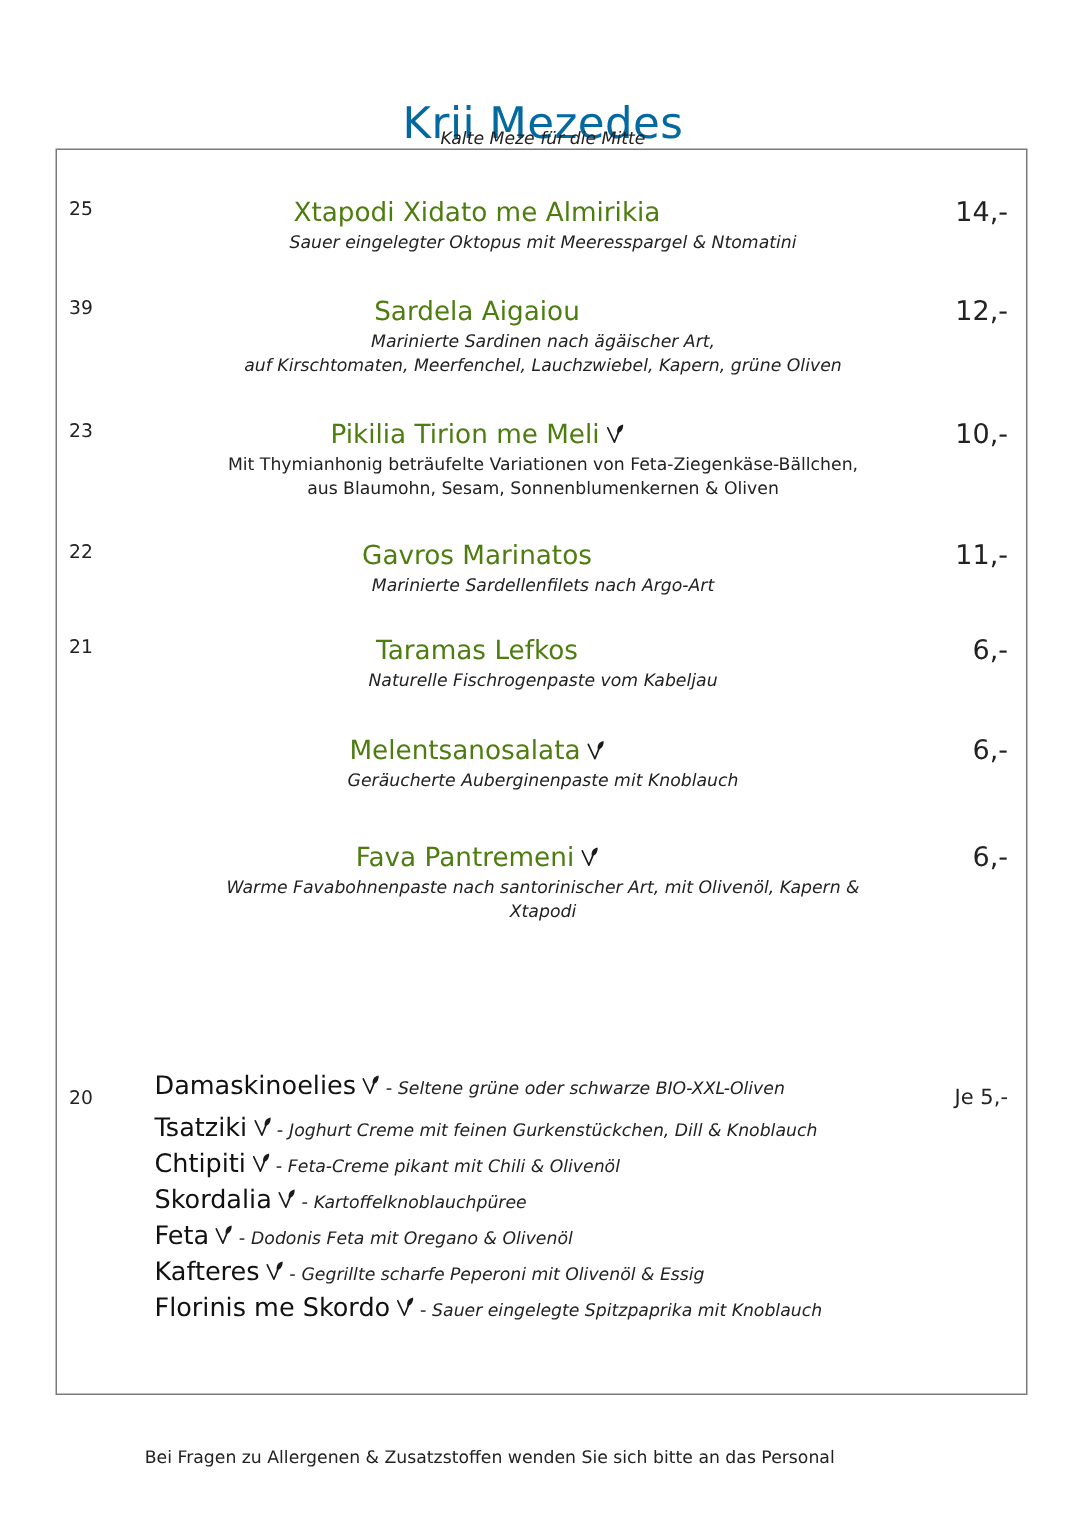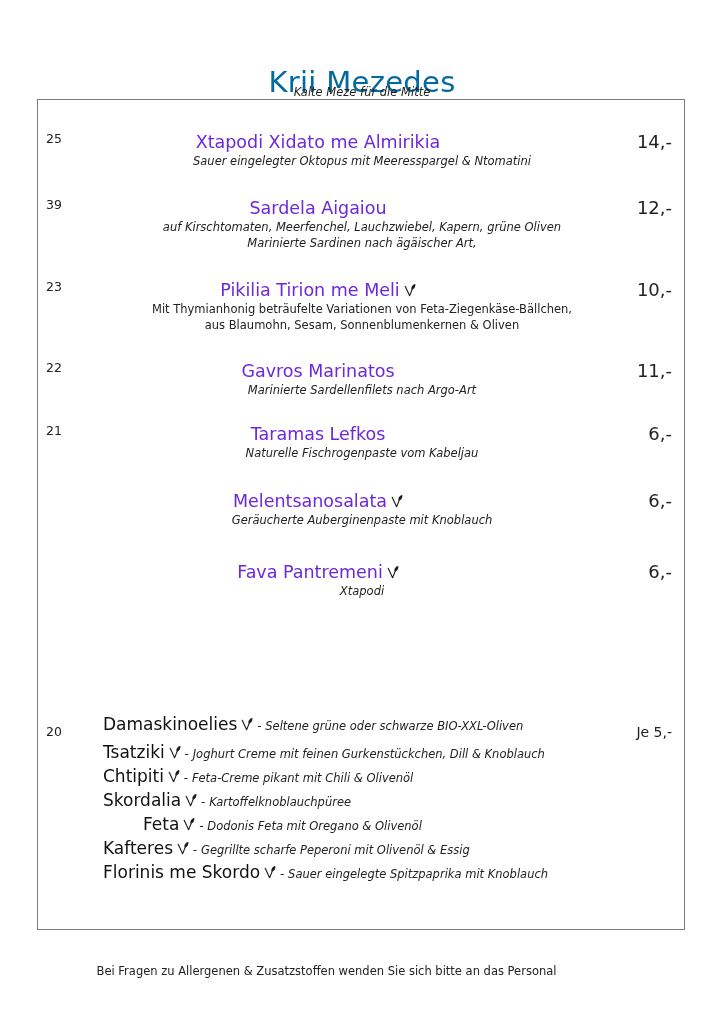--- a/index.html
+++ b/index.html
@@ -20,21 +20,21 @@
     border: 1px solid #7a7a7a; box-sizing: border-box;
   }
   .item { position: absolute; left: 0; width: 724px; }
   .item .num {
     position: absolute; left: 46px; top: 0; font-size: 12.5px; color: #222;
   }
   .item .price {
     position: absolute; right: 52px; top: 0; font-size: 18px; color: #222; 
   }
   .item .name {
-    width: 636px; text-align: center; font-size: 17.5px; color: #6d28d9; line-height: 22px;
+    width: 636px; text-align: center; font-size: 17.5px; color: #4d7c0f; line-height: 22px;
   }
   .item .desc {
     width: 460px; margin: 0 auto; text-align: center; font-size: 11.5px;
     font-style: italic; line-height: 16px; color: #222;
   }
   .item .desc.upright { font-style: normal; }
   .item .desc.wide { width: 520px; }
   .vegan {
     display: inline-block; width: 12px; height: 14px; margin-left: 4px; vertical-align: -1px;
   }
@@ -68,22 +68,22 @@
   <div class="desc wide">
       <div>Sauer eingelegter Oktopus mit Meeresspargel &amp; Ntomatini</div>
     </div>
 </div>
 
 <div class="item" style="top:197px;">
   <span class="num">39</span>
   <span class="price">12,-</span>
   <div class="name"><span>Sardela Aigaiou</span></div>
   <div class="desc wide">
+    <div>Marinierte Sardinen nach ägäischer Art,</div>
     <div>auf Kirschtomaten, Meerfenchel, Lauchzwiebel, Kapern, grüne Oliven</div>
-    <div>Marinierte Sardinen nach ägäischer Art,</div>
   </div>
 </div>
 
 <div class="item" style="top:279px;">
   <span class="num">23</span>
   <span class="price">10,-</span>
   <div class="name"><span>Pikilia Tirion me Meli</span><span class="vegan"><svg viewBox="0 0 12 14" xmlns="http://www.w3.org/2000/svg">
           <path d="M1.2 3.2 L5.6 12.8 L8.2 6.4" fill="none" stroke="#1a1a1a" stroke-width="1.1" stroke-linecap="round" stroke-linejoin="round"></path>
           <path d="M7.6 6.8 C6.8 4.2 8.2 1.6 11.4 1.0 C11.6 3.8 10.4 6.2 7.6 6.8 Z" fill="#1a1a1a"></path>
         </svg></span></div>
@@ -124,20 +124,21 @@
 </div>
 
 <div class="item" style="top:561px;">
   <span class="num"></span>
   <span class="price">6,-</span>
   <div class="name"><span>Fava Pantremeni</span><span class="vegan"><svg viewBox="0 0 12 14" xmlns="http://www.w3.org/2000/svg">
           <path d="M1.2 3.2 L5.6 12.8 L8.2 6.4" fill="none" stroke="#1a1a1a" stroke-width="1.1" stroke-linecap="round" stroke-linejoin="round"></path>
           <path d="M7.6 6.8 C6.8 4.2 8.2 1.6 11.4 1.0 C11.6 3.8 10.4 6.2 7.6 6.8 Z" fill="#1a1a1a"></path>
         </svg></span></div>
   <div class="desc wide">
+    <div>Warme Favabohnenpaste nach santorinischer Art, mit Olivenöl, Kapern &amp;</div>
     <div>Xtapodi</div>
   </div>
 </div>
 
 <div class="list">
   <span class="num">20</span>
   <span class="price">Je 5,-</span>
   <div class="row" style="top:0px;">
     <span class="lname">Damaskinoelies</span><span class="vegan"><svg viewBox="0 0 12 14" xmlns="http://www.w3.org/2000/svg">
           <path d="M1.2 3.2 L5.6 12.8 L8.2 6.4" fill="none" stroke="#1a1a1a" stroke-width="1.1" stroke-linecap="round" stroke-linejoin="round"></path>
@@ -155,21 +156,21 @@
           <path d="M1.2 3.2 L5.6 12.8 L8.2 6.4" fill="none" stroke="#1a1a1a" stroke-width="1.1" stroke-linecap="round" stroke-linejoin="round"></path>
           <path d="M7.6 6.8 C6.8 4.2 8.2 1.6 11.4 1.0 C11.6 3.8 10.4 6.2 7.6 6.8 Z" fill="#1a1a1a"></path>
         </svg></span><span class="sep"> - </span><span class="ldesc">Feta-Creme pikant mit Chili &amp; Olivenöl</span>
   </div>
   <div class="row" style="top:76px;">
     <span class="lname">Skordalia</span><span class="vegan"><svg viewBox="0 0 12 14" xmlns="http://www.w3.org/2000/svg">
           <path d="M1.2 3.2 L5.6 12.8 L8.2 6.4" fill="none" stroke="#1a1a1a" stroke-width="1.1" stroke-linecap="round" stroke-linejoin="round"></path>
           <path d="M7.6 6.8 C6.8 4.2 8.2 1.6 11.4 1.0 C11.6 3.8 10.4 6.2 7.6 6.8 Z" fill="#1a1a1a"></path>
         </svg></span><span class="sep"> - </span><span class="ldesc">Kartoffelknoblauchpüree</span>
   </div>
-  <div class="row" style="top:100px;margin-left:40px;">
+  <div class="row" style="top:100px;">
     <span class="lname">Feta</span><span class="vegan"><svg viewBox="0 0 12 14" xmlns="http://www.w3.org/2000/svg">
           <path d="M1.2 3.2 L5.6 12.8 L8.2 6.4" fill="none" stroke="#1a1a1a" stroke-width="1.1" stroke-linecap="round" stroke-linejoin="round"></path>
           <path d="M7.6 6.8 C6.8 4.2 8.2 1.6 11.4 1.0 C11.6 3.8 10.4 6.2 7.6 6.8 Z" fill="#1a1a1a"></path>
         </svg></span><span class="sep"> - </span><span class="ldesc">Dodonis Feta mit Oregano &amp; Olivenöl</span>
   </div>
   <div class="row" style="top:124px;">
     <span class="lname">Kafteres</span><span class="vegan"><svg viewBox="0 0 12 14" xmlns="http://www.w3.org/2000/svg">
           <path d="M1.2 3.2 L5.6 12.8 L8.2 6.4" fill="none" stroke="#1a1a1a" stroke-width="1.1" stroke-linecap="round" stroke-linejoin="round"></path>
           <path d="M7.6 6.8 C6.8 4.2 8.2 1.6 11.4 1.0 C11.6 3.8 10.4 6.2 7.6 6.8 Z" fill="#1a1a1a"></path>
         </svg></span><span class="sep"> - </span><span class="ldesc">Gegrillte scharfe Peperoni mit Olivenöl &amp; Essig</span>

